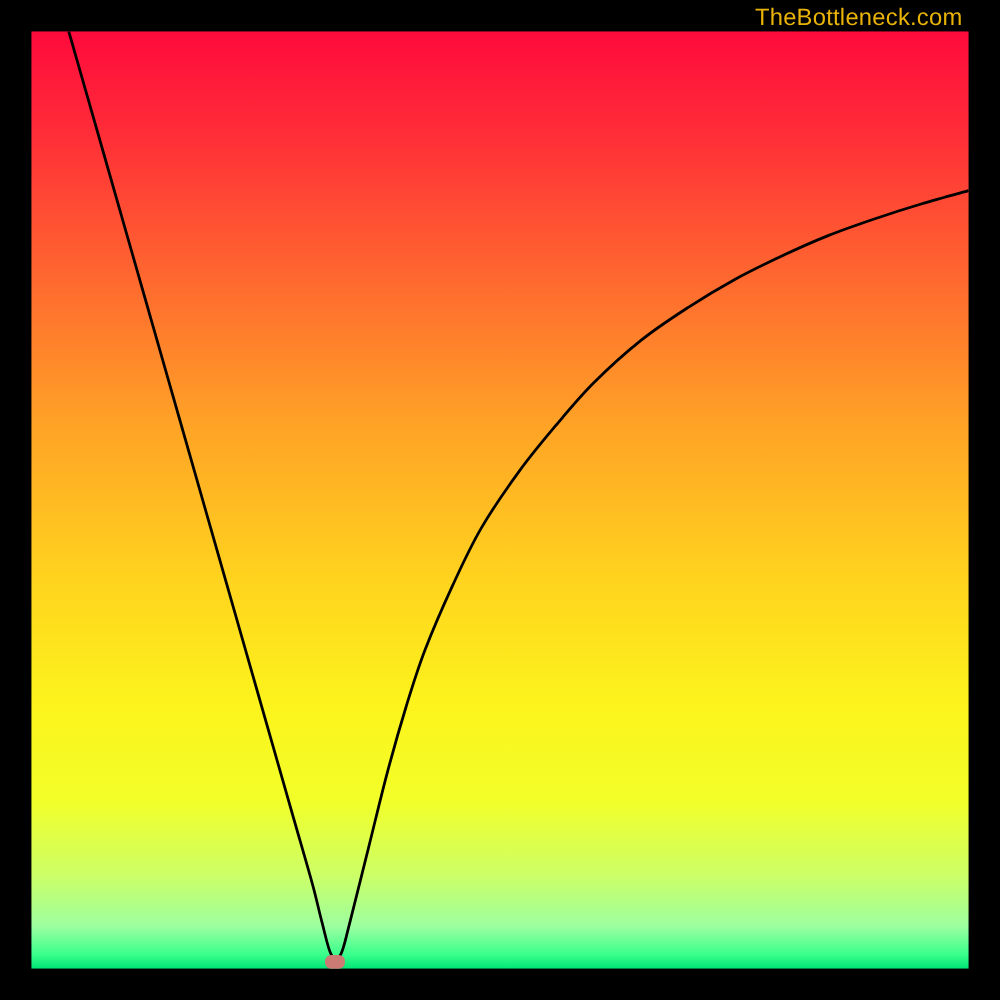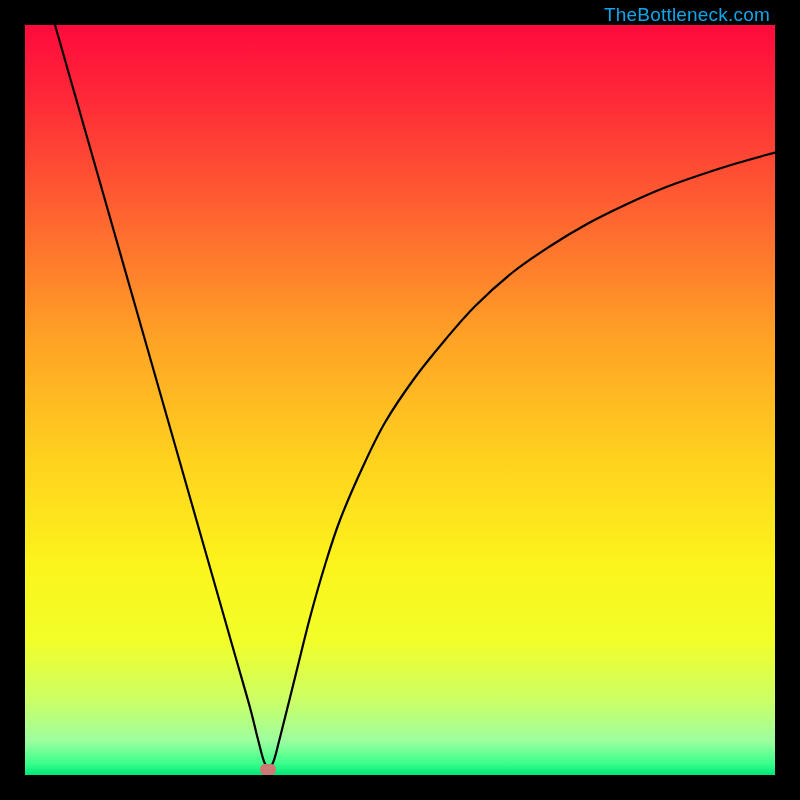--- a/index.html
+++ b/index.html
@@ -23,21 +23,21 @@
     position: absolute;
     left: 0;
     top: 0;
     width: 750px;
     height: 750px;
   }
   .watermark {
     position: absolute;
     top: 4px;
     right: 30px;
-    color: #0ea5e9;
+    color: #eab308;
     font-size: 19px;
     font-weight: 500;
     letter-spacing: 0.2px;
   }
   .minimum-marker {
     position: absolute;
     width: 16px;
     height: 11px;
     background: #cb7a74;
     border-radius: 5px;

